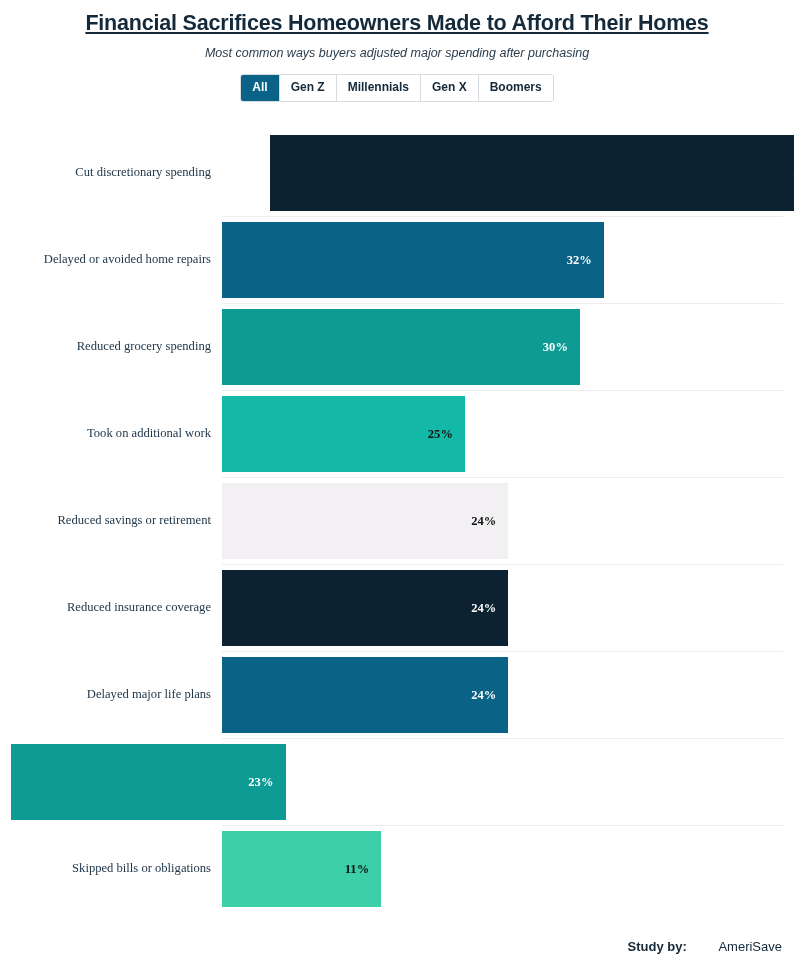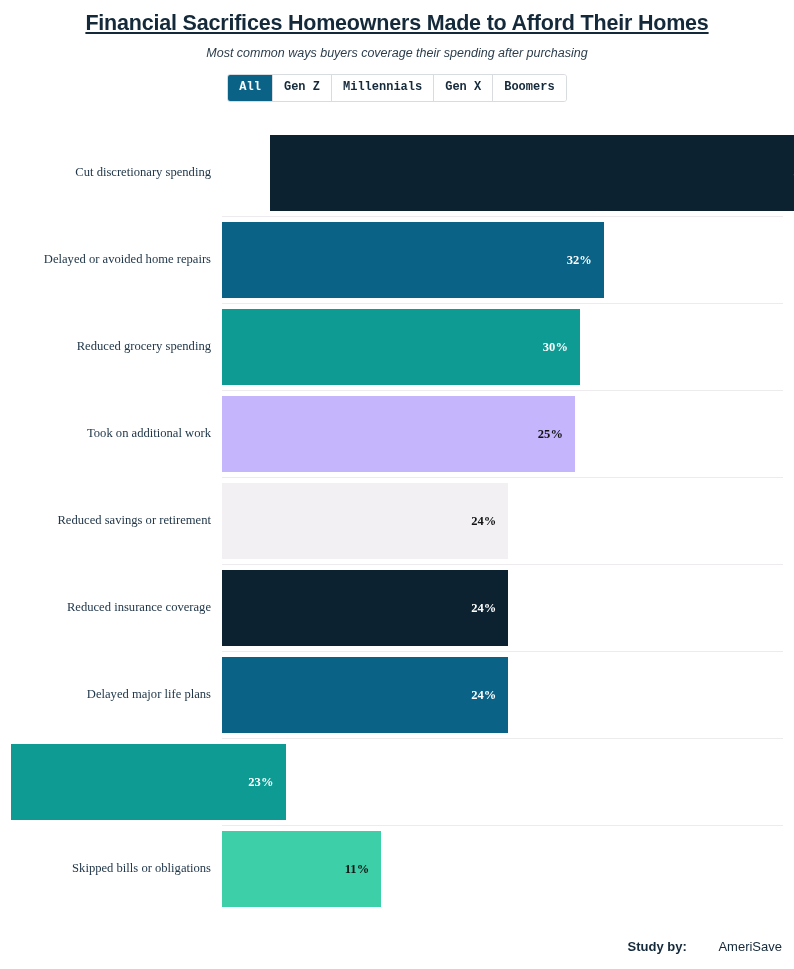--- a/index.html
+++ b/index.html
@@ -50,21 +50,20 @@
   .tab {
     font-size: 12px;
     font-weight: bold;
     color: #14293A;
     padding: 5px 11px 6px 11px;
     background: #ffffff;
     border-right: 1px solid #D8DCE0;
     line-height: 1.25;
     cursor: pointer;
     white-space: nowrap;
-    font-family: Liberation Mono, monospace;
   }
   .tab:last-child { border-right: none; }
   .tab.active {
     background: #0A6286;
     color: #ffffff;
   }
 
   
   .chart-area {
     position: absolute;
@@ -132,21 +131,21 @@
     line-height: 1.2;
   }
   .footer .strong { font-weight: bold; }
   .footer .src { font-weight: normal; margin-left: 28px; }
 </style>
 </head>
 <body>
 
 <div class="header">
   <h1 class="chart-title">Financial Sacrifices Homeowners Made to Afford Their Homes</h1>
-  <p class="chart-subtitle">Most common ways buyers coverage their spending after purchasing</p>
+  <p class="chart-subtitle">Most common ways buyers adjusted major spending after purchasing</p>
   <div class="tab-bar" id="tab-bar">
       <div class="tab active">All</div>
       <div class="tab">Gen Z</div>
       <div class="tab">Millennials</div>
       <div class="tab">Gen X</div>
       <div class="tab">Boomers</div>
     </div>
 </div>
 
 <div class="chart-area" id="chart-area">
@@ -170,21 +169,21 @@
       <div class="row-label">Reduced grocery spending</div>
       <div class="bar-track">
         <div class="bar" style="width: 358.085px; background: rgb(14, 155, 148);">
           <span class="bar-value light">30%</span>
         </div>
       </div>
     </div>
     <div class="bar-row">
       <div class="row-label">Took on additional work</div>
       <div class="bar-track">
-        <div class="bar" style="width: 353px; background: #c4b5fd;">
+        <div class="bar" style="width: 243px; background: #14b8a6;">
           <span class="bar-value dark">25%</span>
         </div>
       </div>
     </div>
     <div class="bar-row">
       <div class="row-label">Reduced savings or retirement</div>
       <div class="bar-track">
         <div class="bar" style="width: 286.468px; background: rgb(242, 240, 243);">
           <span class="bar-value dark">24%</span>
         </div>

